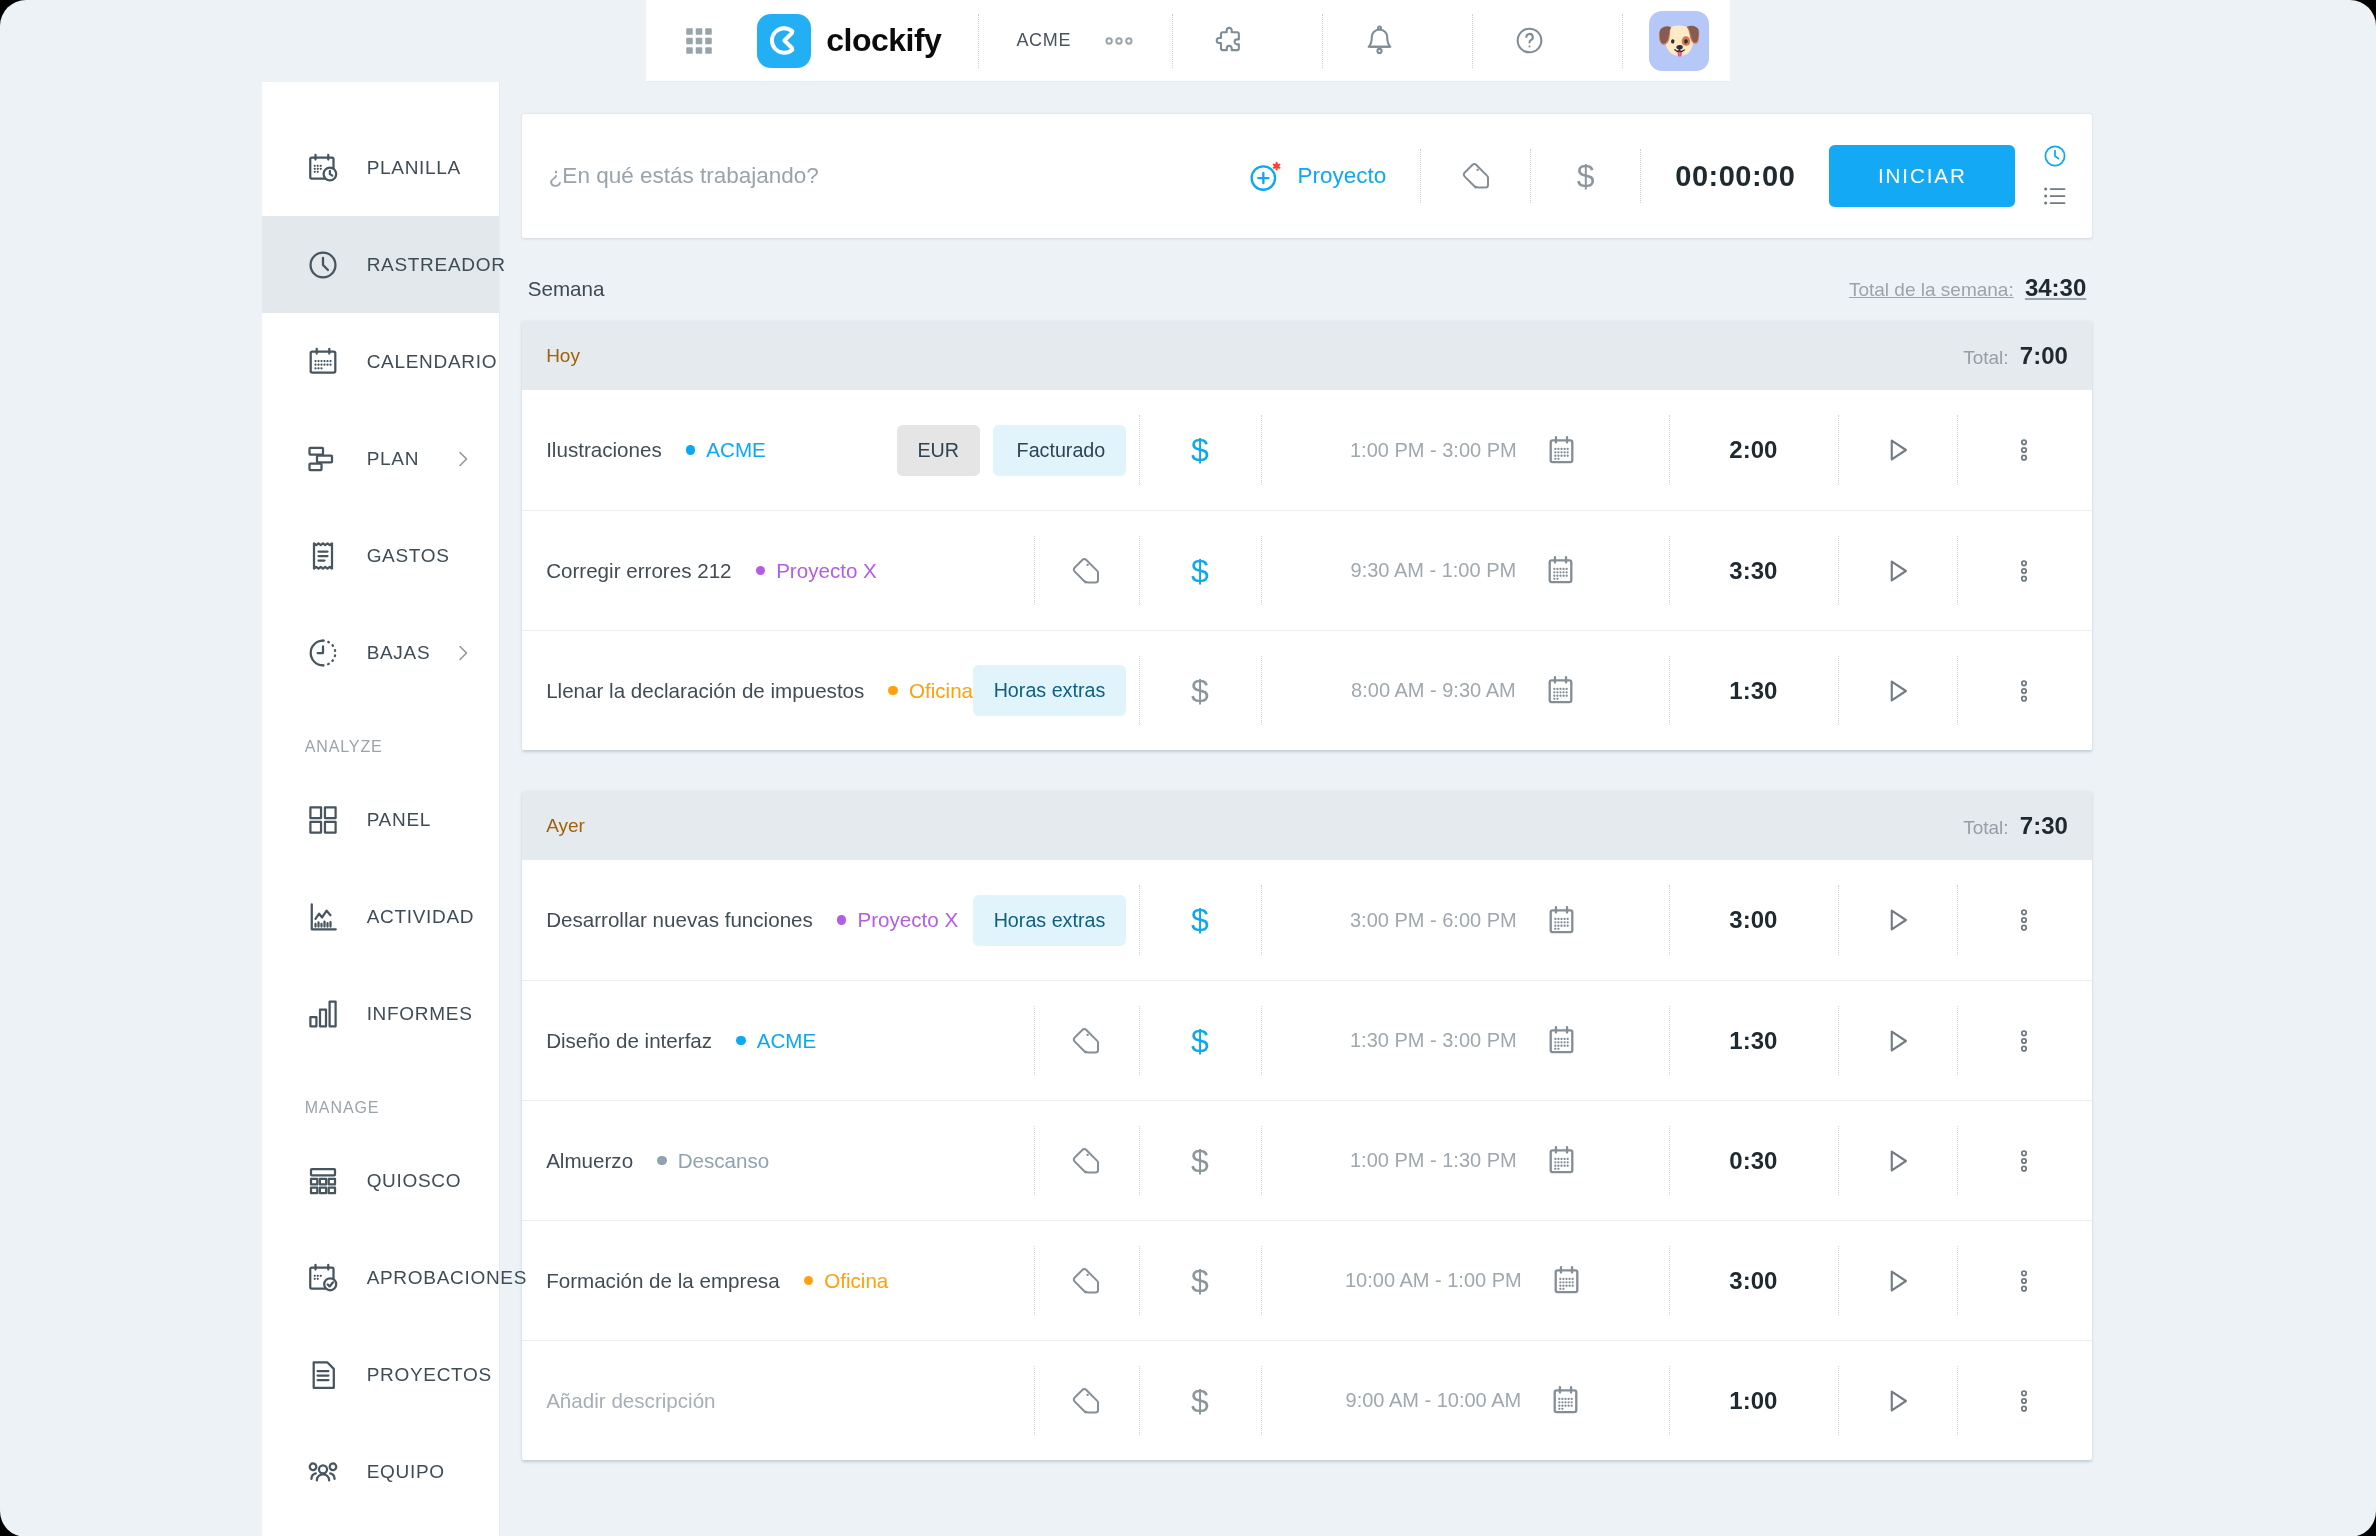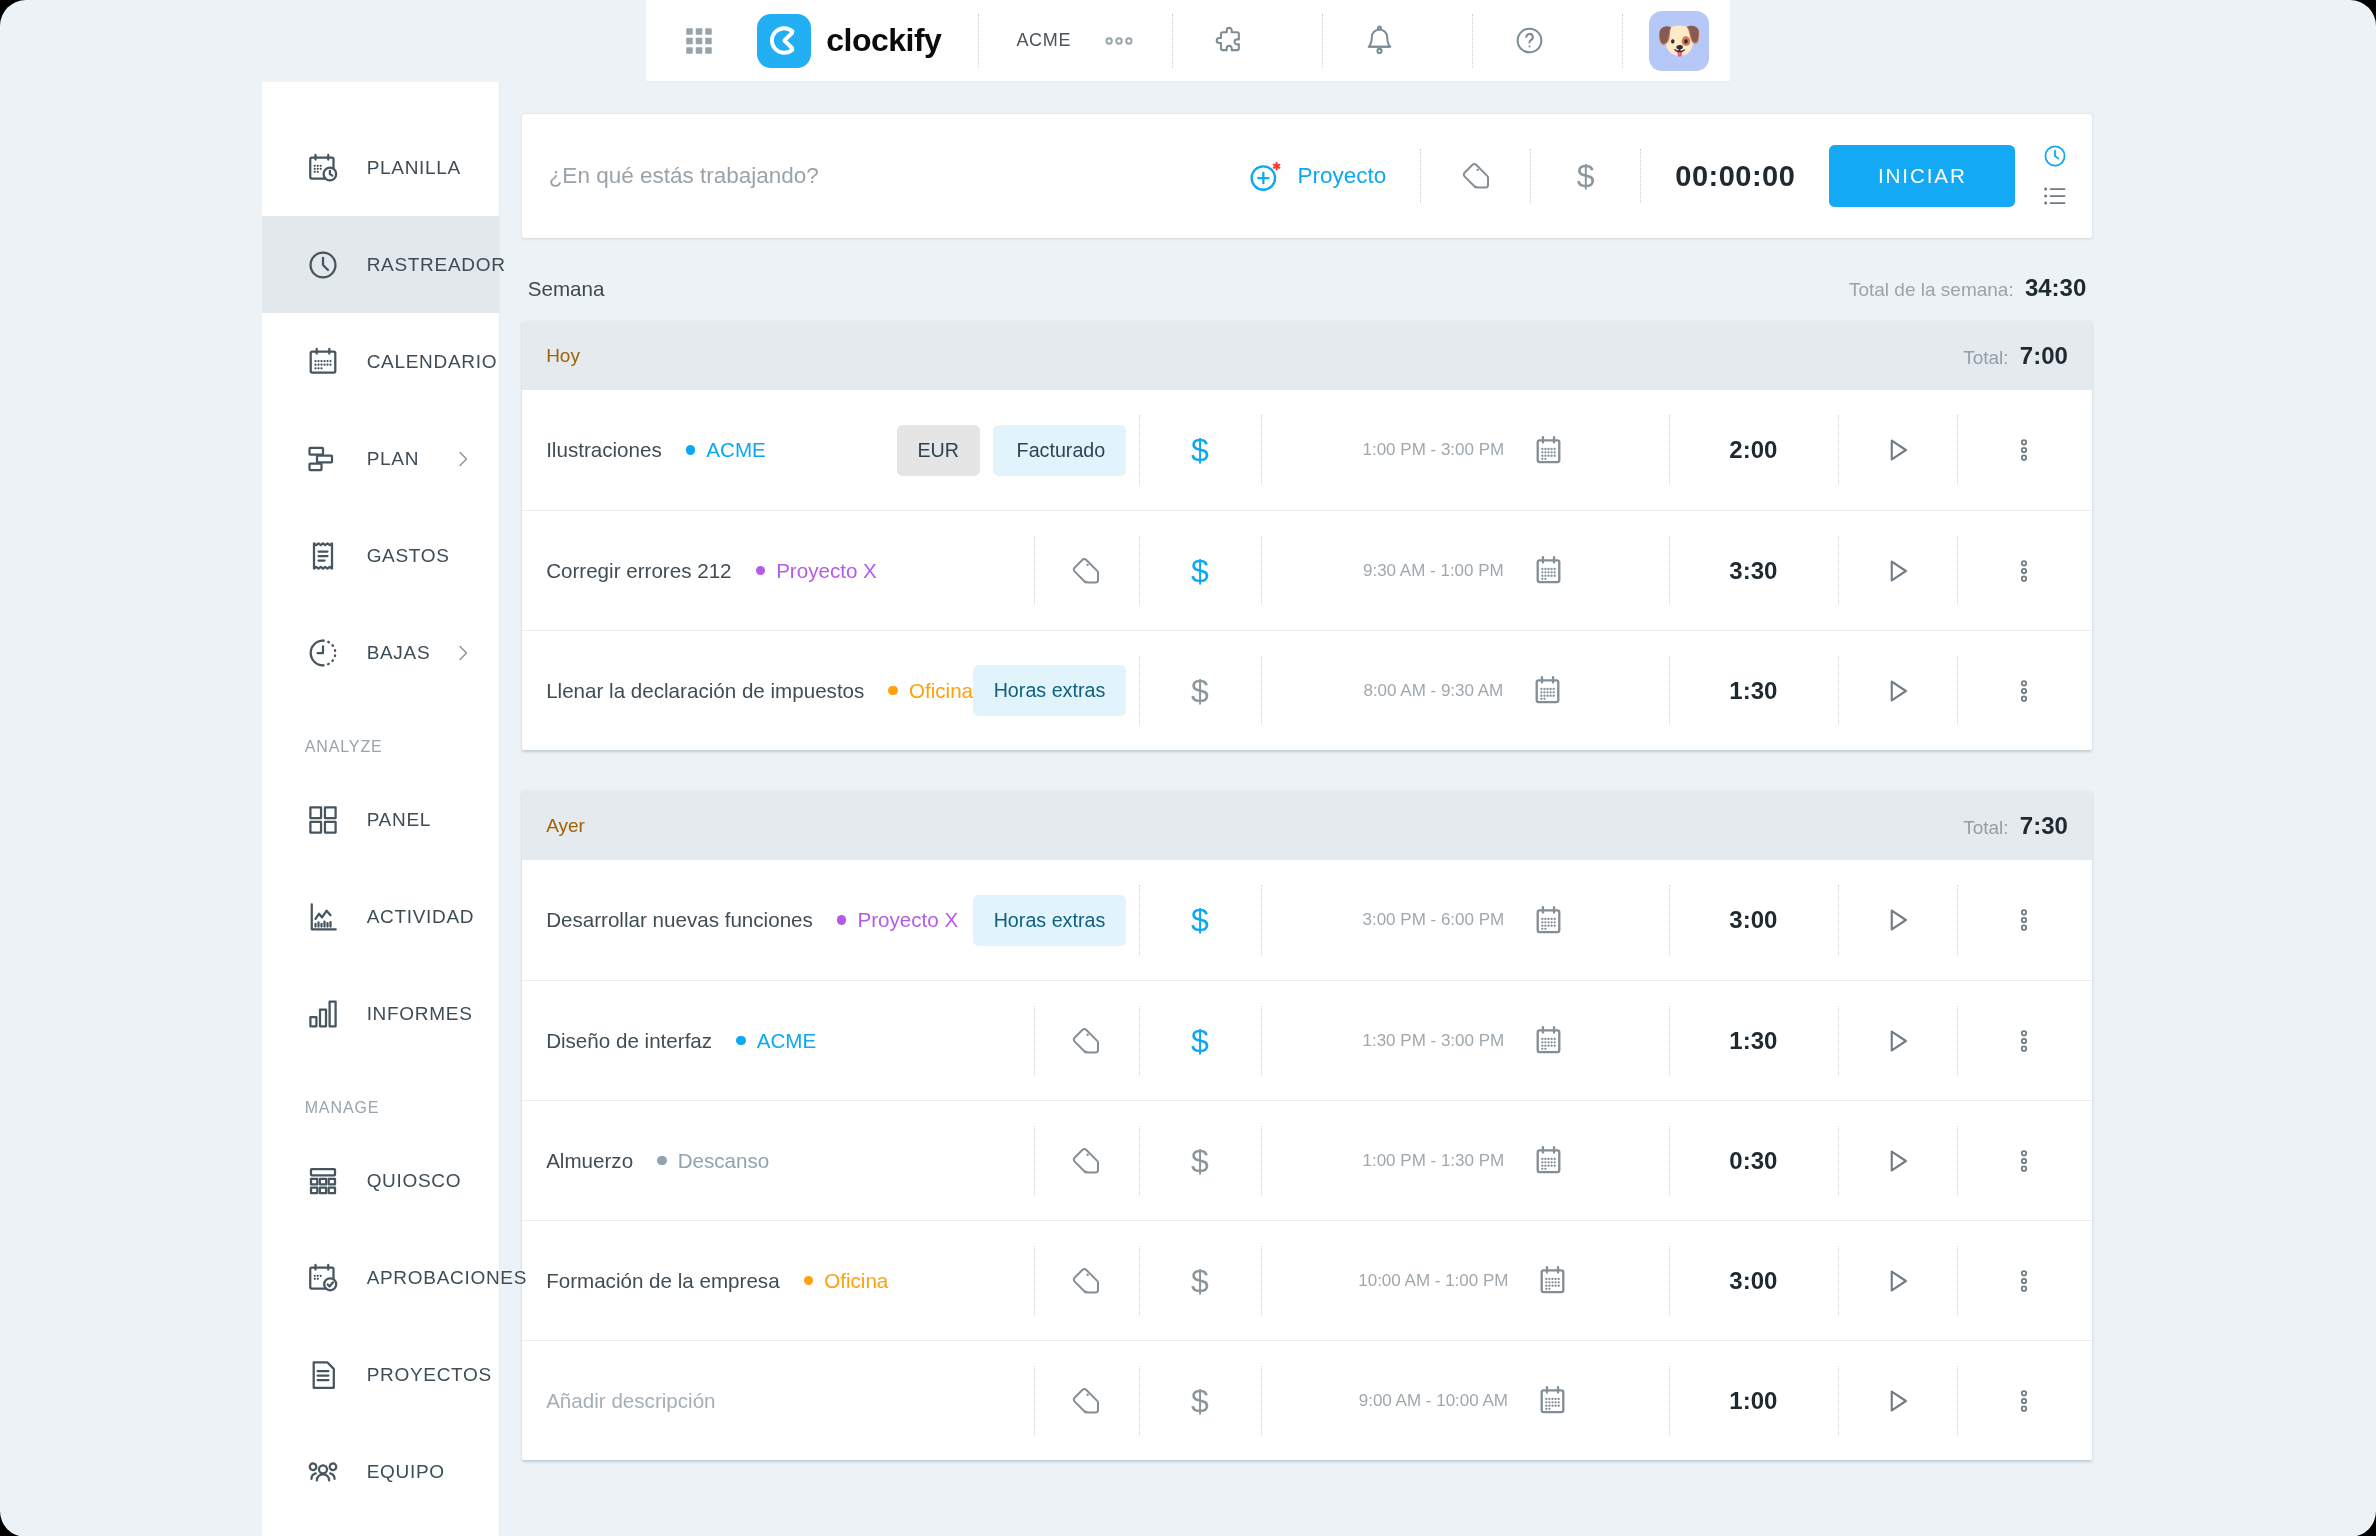--- a/index.html
+++ b/index.html
@@ -48,21 +48,21 @@
   .timer-display{font-size:29px;font-weight:bold;color:#1F2A30;margin:0 34px;letter-spacing:0.5px;white-space:nowrap;}
   .start-btn{background:#14A9F5;color:#fff;border:none;border-radius:5.6px;width:186px;height:62px;font-size:20.6px;letter-spacing:1.9px;font-family:inherit;cursor:pointer;flex-shrink:0;}
   .mode-stack{display:flex;flex-direction:column;align-items:center;gap:12px;margin-left:26px;}
   .mode-ic{width:28px;height:28px;cursor:pointer;}
   .mode-timer{color:#0CA8F4;}
   .mode-list{color:#6F7A82;}
 
   
   .week-row{display:flex;align-items:baseline;margin:36px 5.6px 19px;}
   .week-label{font-size:20.6px;color:#3E4A52;}
-  .week-total{margin-left:auto;color:#9AA4AB;font-size:19px;display:flex;align-items:baseline;}
+  .week-total{margin-left:auto;color:#9AA4AB;font-size:19px;display:flex;align-items:baseline;text-decoration:underline;}
   .total-value{color:#1F2A30;font-size:24px;font-weight:bold;margin-left:11.2px;}
 
   
   .group-card{background:#fff;border-radius:2.8px;box-shadow:0 1.9px 2.8px rgba(130,150,165,0.4);margin-bottom:41px;overflow:hidden;}
   .group-header{height:69px;background:#E5EAEE;display:flex;align-items:center;padding:0 24px;}
   .group-label{color:#a16207;font-size:19px;}
   .group-total{margin-left:auto;color:#939EA6;font-size:19px;display:flex;align-items:baseline;}
 
   .entry-row{height:120px;display:flex;align-items:center;padding-left:24px;background:#fff;}
   .entry-row + .entry-row{border-top:0.9px solid #EAEEF1;}
@@ -73,21 +73,21 @@
   .project-dot{width:9.4px;height:9.4px;border-radius:50%;margin-right:11.2px;background:currentColor;}
 
   .cell{position:relative;display:flex;align-items:center;justify-content:center;flex-shrink:0;height:100%;}
   .cell.sep::before{content:"";position:absolute;left:0;top:25px;bottom:25px;border-left:0.9px dotted #CBD2D8;}
   .cell-tags{padding-right:13px;}
   .cell-tags.icon-variant{width:105px;justify-content:center;padding-right:0;}
   .cell-tags .chipwrap{display:flex;gap:13px;}
   .chip{background:#E1F3FB;border-radius:5.6px;height:51px;padding:0 20.6px;display:flex;align-items:center;font-size:19.7px;cursor:pointer;white-space:nowrap;}
   .cell-bill{width:122px;}
   .cell-time{width:408px;gap:26px;}
-  .time-range{font-size:17px;color:#9FA8AE;cursor:text;white-space:nowrap;}
+  .time-range{font-size:20px;color:#9FA8AE;cursor:text;white-space:nowrap;}
   .cal-ic{width:37px;height:37px;color:#848E96;cursor:pointer;}
   .cell-duration{width:169px;font-size:24px;font-weight:bold;color:#1F2A30;cursor:text;}
   .cell-play{width:119px;}
   .play-ic{width:34px;height:34px;color:#717C84;cursor:pointer;}
   .cell-menu{width:135px;}
   .kebab-ic{width:28px;height:28px;color:#6F7A82;cursor:pointer;}
 
   .icon{display:inline-flex;}
   .icon svg{display:block;width:100%;height:100%;}
   .icon-btn{background:none;border:none;padding:0;display:inline-flex;cursor:pointer;}

